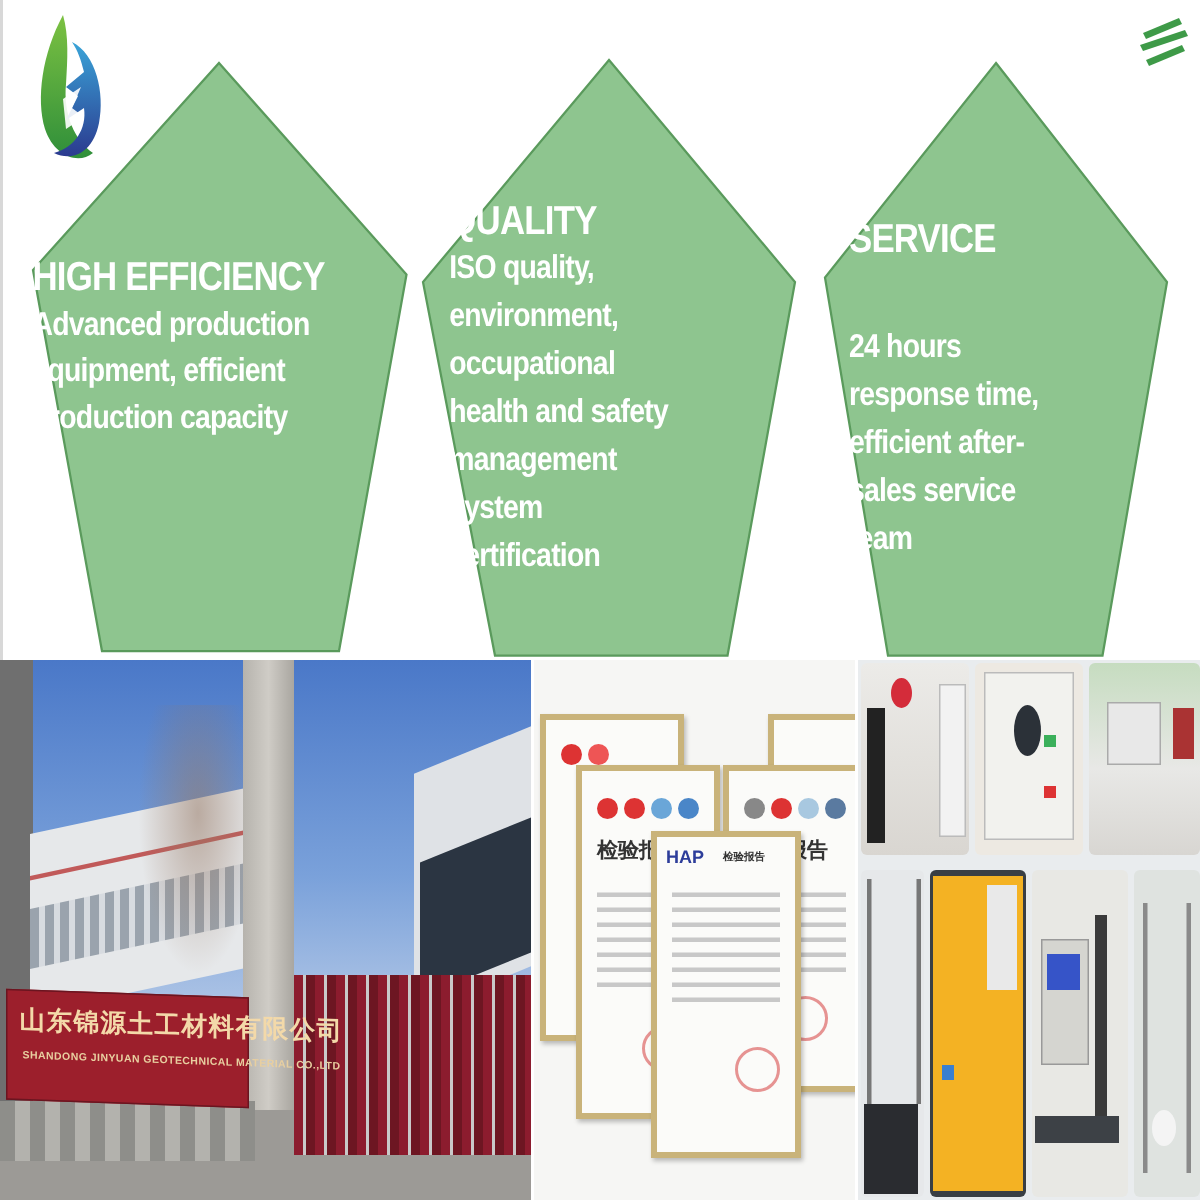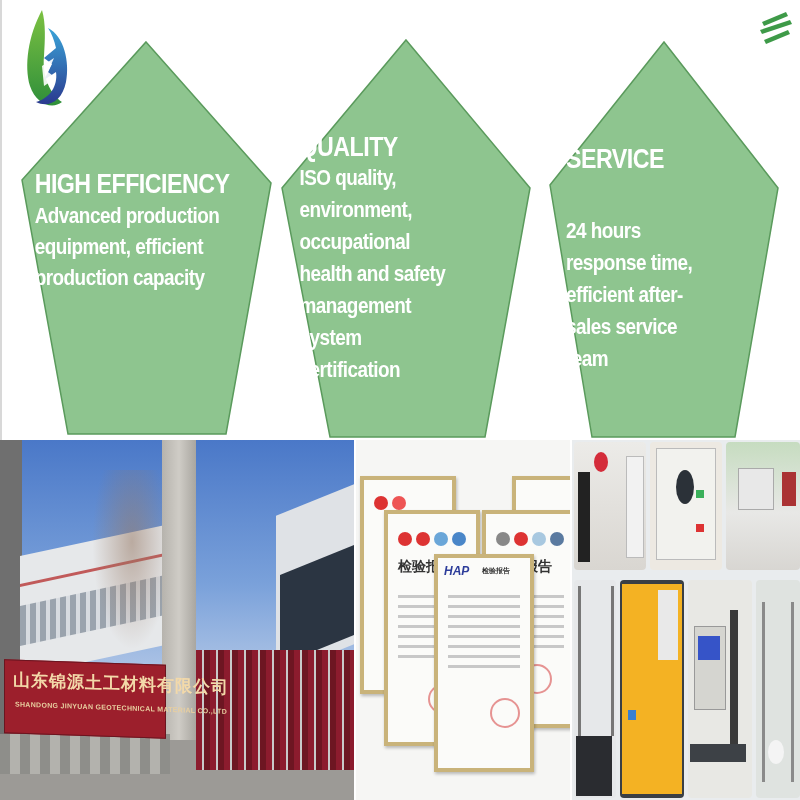--- a/index.html
+++ b/index.html
@@ -53,21 +53,21 @@
   <path d="M4 22 L34 12 L36 16 L6 26Z" fill="#3e9a48"></path>
   <path d="M8 32 L32 22 L34 26 L10 36Z" fill="#3e9a48"></path>
 </svg>
 
 <svg class="pentagon-svg" viewBox="0 0 800 440">
   <polygon points="146,42 271,183 226,434 68,434 22,180" fill="#8ec58f" stroke="#5a9a5c" stroke-width="1.5"></polygon>
   <polygon points="406,40 530,188 485,437 330,437 282,188" fill="#8ec58f" stroke="#5a9a5c" stroke-width="1.5"></polygon>
   <polygon points="664,42 778,188 735,437 592,437 550,185" fill="#8ec58f" stroke="#5a9a5c" stroke-width="1.5"></polygon>
 </svg>
 
-<div class="pent-text" style="left:17px;top:168px;width:252px;">
+<div class="pent-text" style="left:4px;top:168px;width:252px;">
   <div class="pent-title">HIGH EFFICIENCY</div>
   <div class="pent-body" style="margin-top:2px;">Advanced production</div>
   <div class="pent-body" style="margin-top:4px;">equipment, efficient</div>
   <div class="pent-body" style="margin-top:4px;">production capacity</div>
 </div>
 
 <div class="pent-text" style="left:282px;top:131px;width:250px;">
   <div class="pent-title">QUALITY</div>
   <div class="pent-body" style="margin-top:1px;">ISO quality,</div>
   <div class="pent-body" style="margin-top:5px;">environment,</div>
@@ -153,21 +153,21 @@
         <div></div>
         <div></div>
         <div></div>
         <div></div>
         <div></div>
         <div></div>
       </div>
     <div class="seal" style="left:36px;top:150px;"></div>
   </div>
   <div class="cert" style="left:78px;top:114px;width:92px;height:210px;">
-    <div style="position:absolute;left:6px;top:6px;font-size:12px;font-weight:bold;color:#2d3d9a;font-style:italic;">HAP</div>
+    <div style="position:absolute;left:6px;top:6px;font-size:12px;font-weight:bold;color:#2d3d9a;">HAP</div>
     <div class="hd" style="top:8px;left:44px;font-size:7px;">检验报告</div>
     <div class="lines" style="top:30px;">
         <div></div>
         <div></div>
         <div></div>
         <div></div>
         <div></div>
         <div></div>
         <div></div>
         <div></div>

